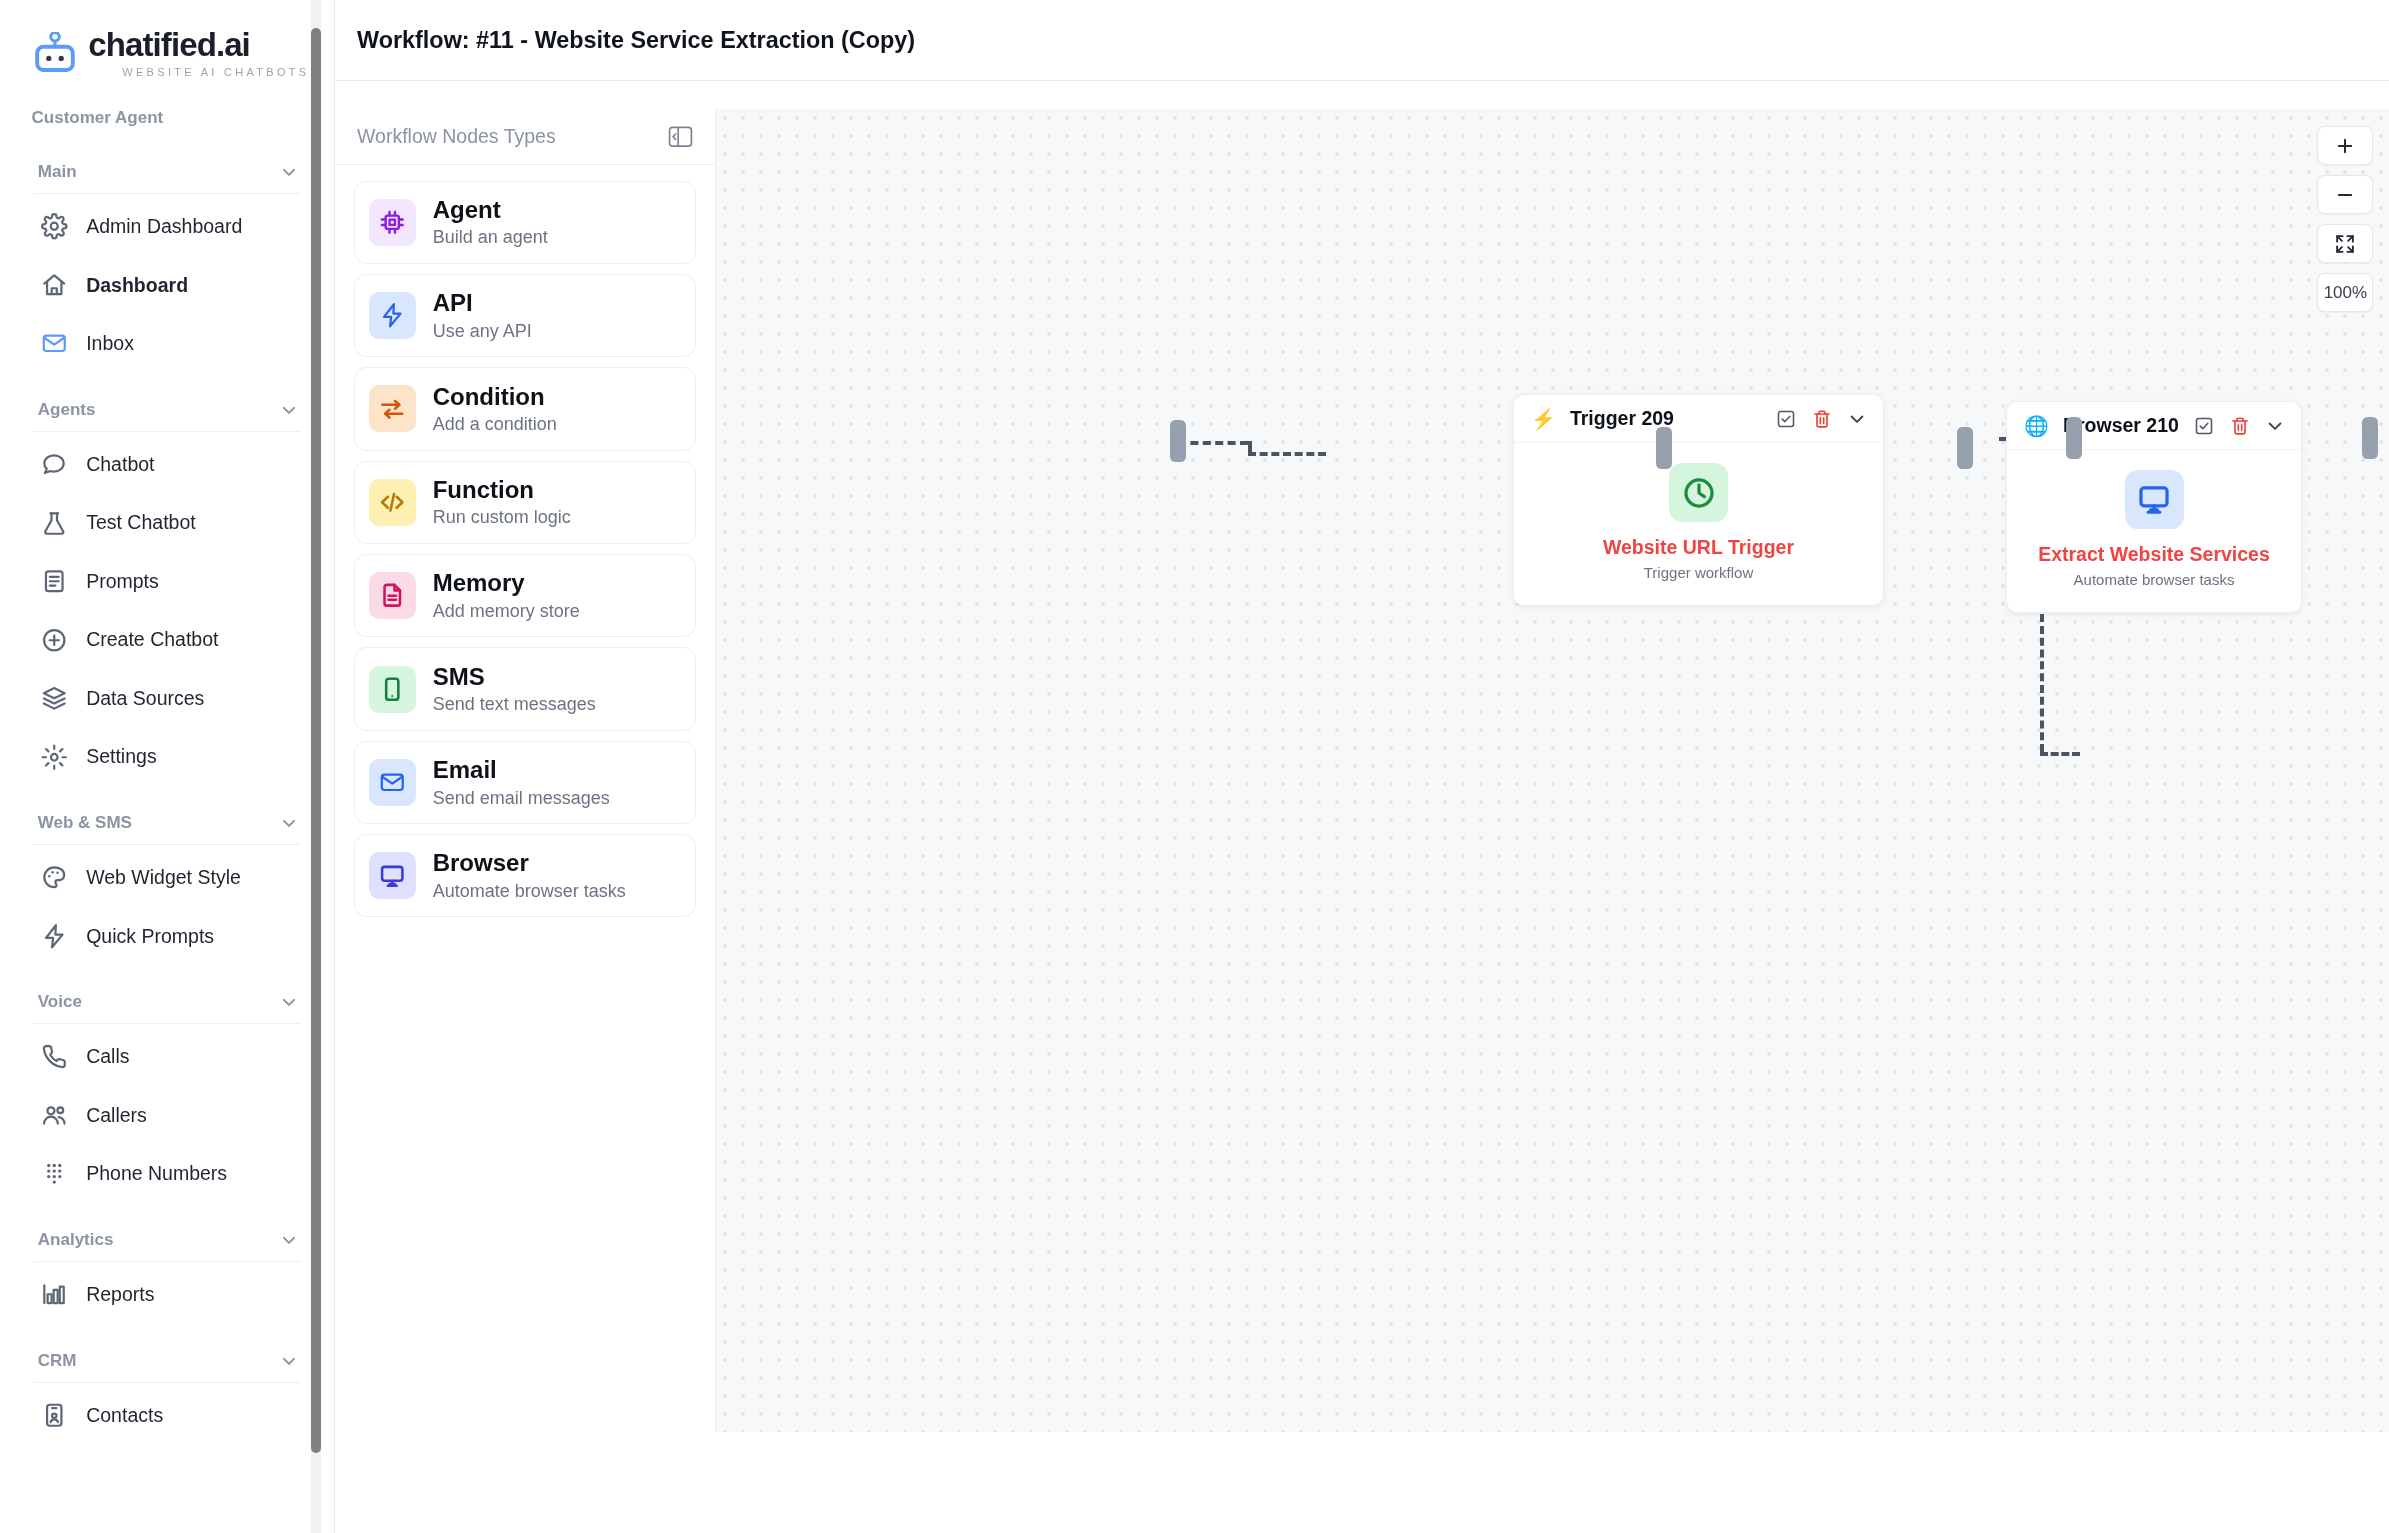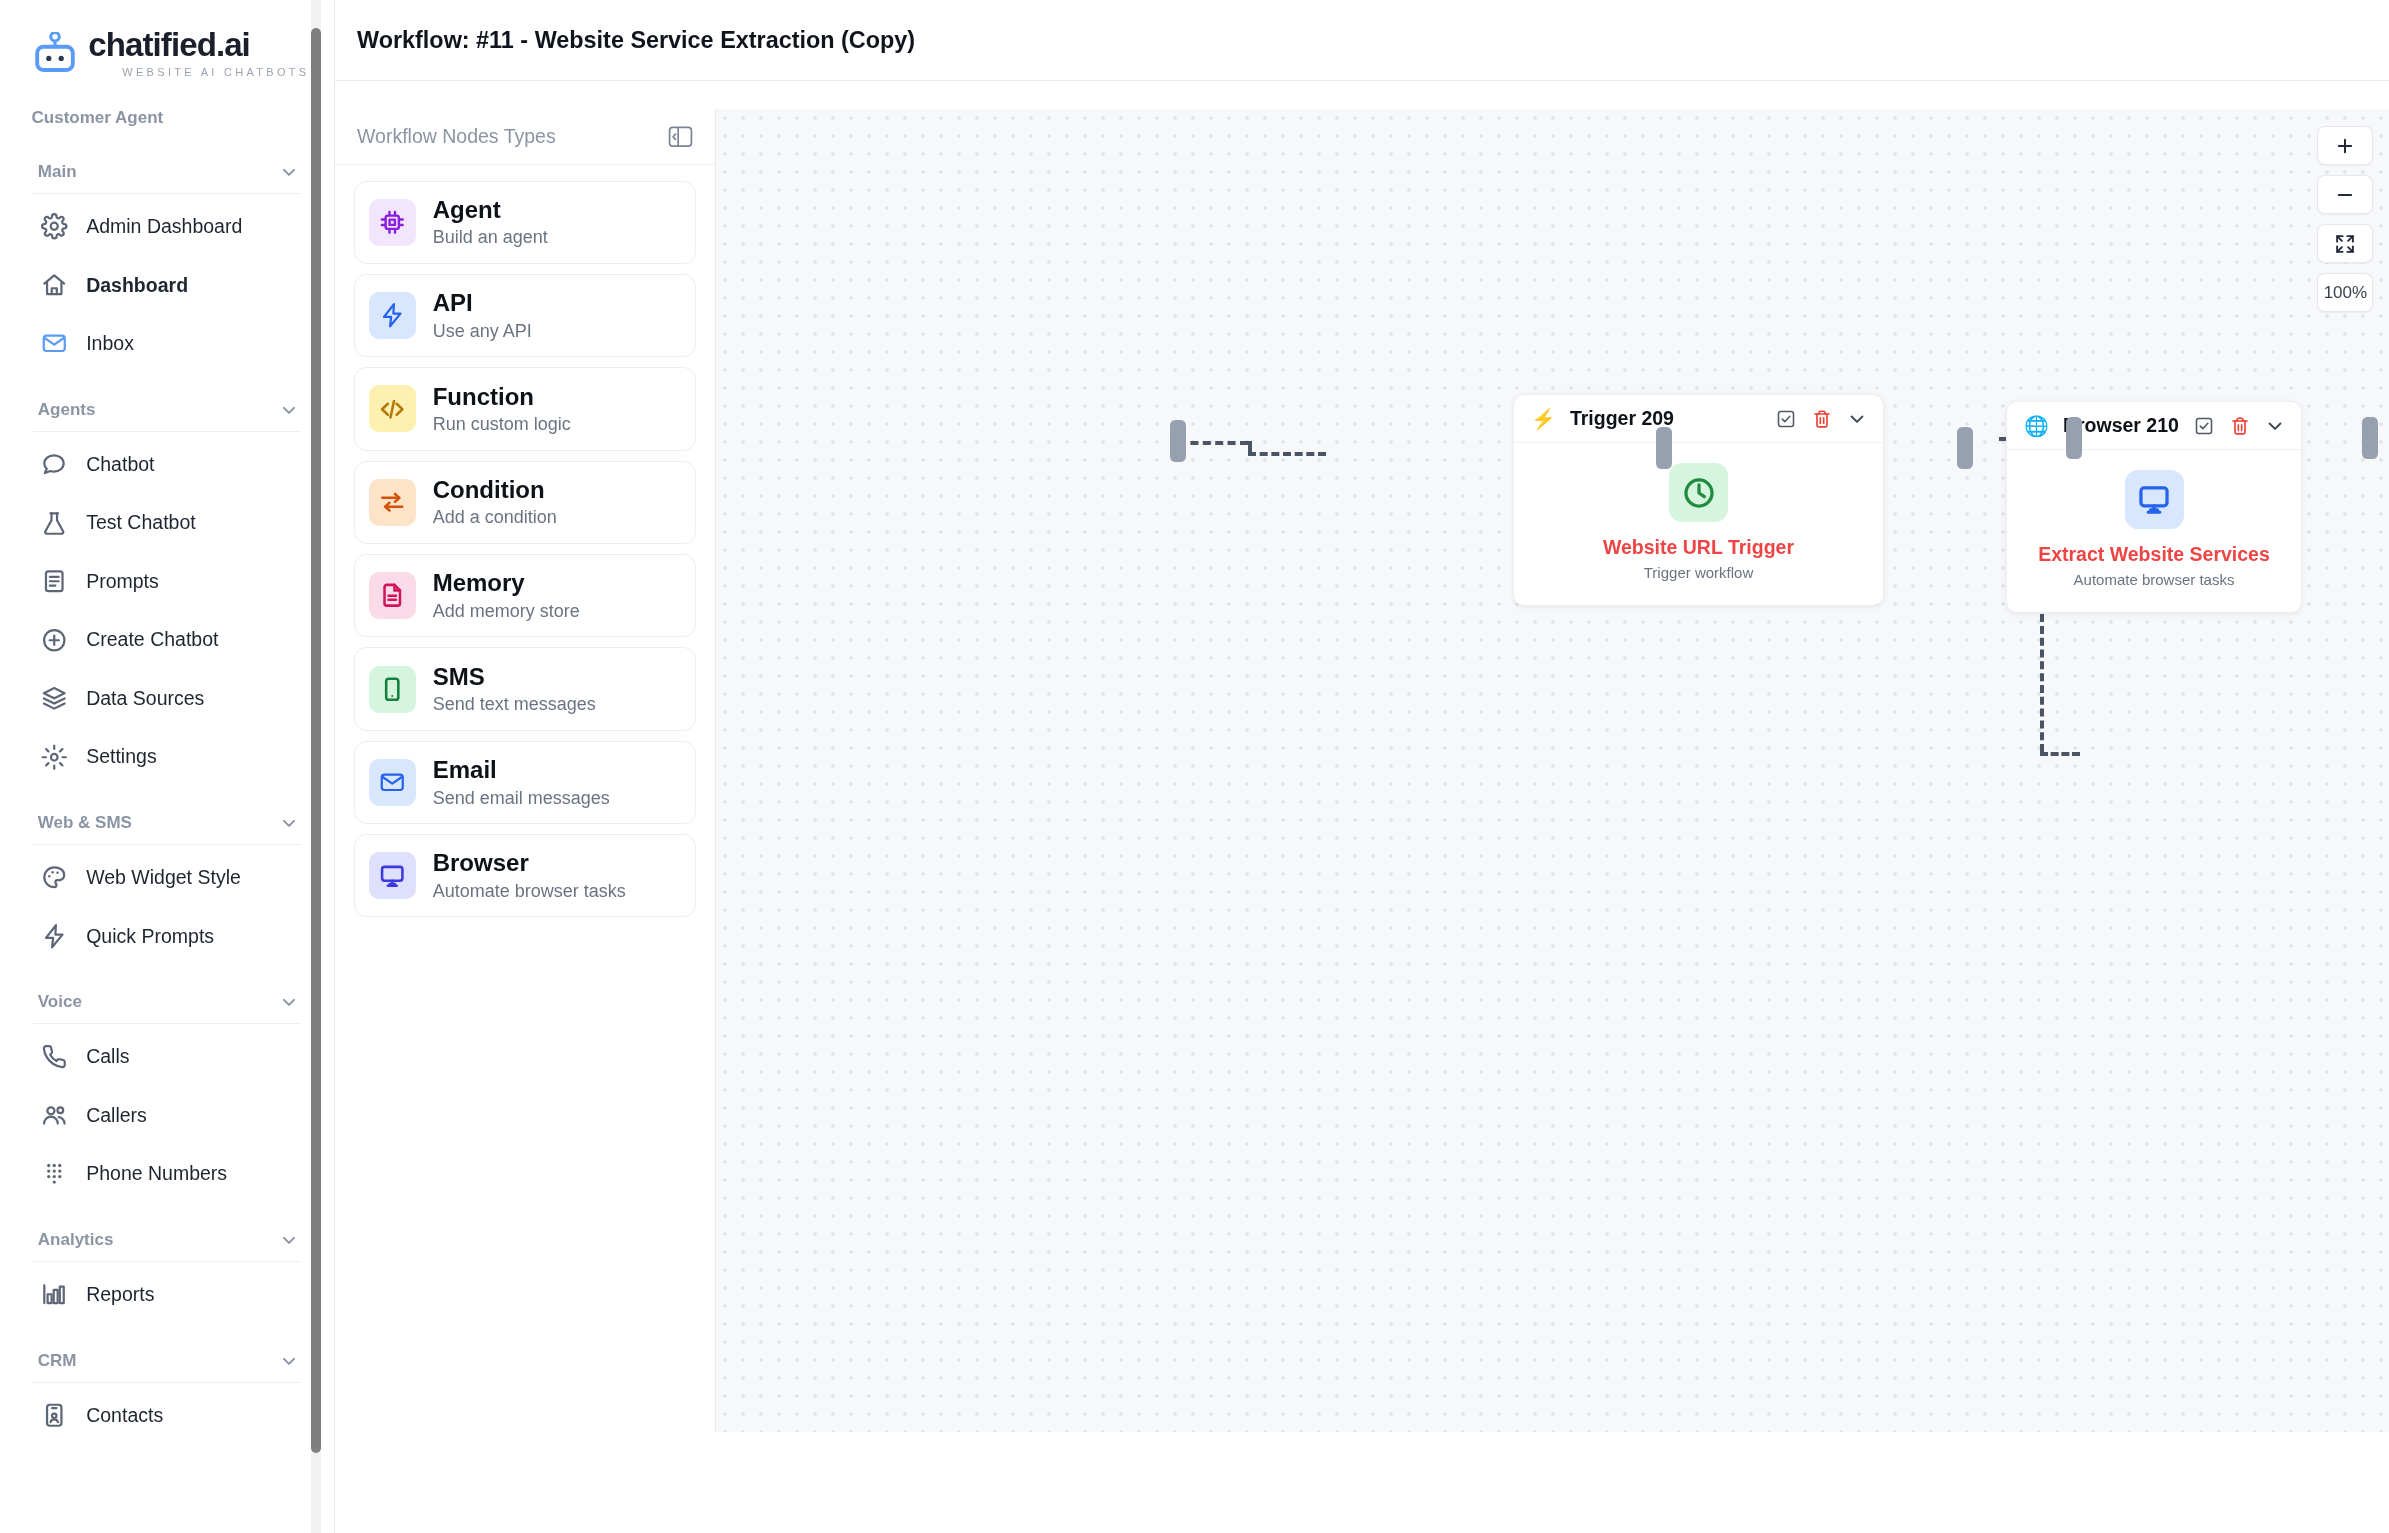--- a/index.html
+++ b/index.html
@@ -450,44 +450,44 @@
                 <svg width="26.5" height="26.5" viewBox="0 0 24 24" fill="none" stroke="#2563eb" stroke-width="2" stroke-linecap="round" stroke-linejoin="round">
                   <polygon points="13.5,2 4.5,13.5 11,13.5 10,22 19.5,10.5 13,10.5"></polygon>
                 </svg>
               </span>
               <span>
                 <div class="np-tt">API</div>
                 <div class="np-ds">Use any API</div>
               </span>
             </div>
             <div class="np-card">
-              <span class="np-ico" style="background: rgb(253, 240, 176);">
-                <svg width="26.5" height="26.5" viewBox="0 0 24 24" fill="none" stroke="#b4790a" stroke-width="2.3" stroke-linecap="round" stroke-linejoin="round">
-                  <polyline points="8,7 2.8,12 8,17"></polyline>
-                  <polyline points="16,7 21.2,12 16,17"></polyline>
-                  <line x1="13.6" y1="4.5" x2="10.4" y2="19.5"></line>
-                </svg>
-              </span>
-              <span>
-                <div class="np-tt">Function</div>
-                <div class="np-ds">Run custom logic</div>
-              </span>
-            </div>
-            <div class="np-card">
               <span class="np-ico" style="background: rgb(253, 227, 200);">
                 <svg width="26.5" height="26.5" viewBox="0 0 24 24" fill="none" stroke="#d2540a" stroke-width="2.3" stroke-linecap="round" stroke-linejoin="round">
                   <line x1="3" y1="8" x2="18" y2="8"></line>
                   <polyline points="14.5,4.5 18.5,8 14.5,11.5"></polyline>
                   <line x1="21" y1="16" x2="6" y2="16"></line>
                   <polyline points="9.5,12.5 5.5,16 9.5,19.5"></polyline>
                 </svg>
               </span>
               <span>
                 <div class="np-tt">Condition</div>
                 <div class="np-ds">Add a condition</div>
+              </span>
+            </div>
+            <div class="np-card">
+              <span class="np-ico" style="background: rgb(253, 240, 176);">
+                <svg width="26.5" height="26.5" viewBox="0 0 24 24" fill="none" stroke="#b4790a" stroke-width="2.3" stroke-linecap="round" stroke-linejoin="round">
+                  <polyline points="8,7 2.8,12 8,17"></polyline>
+                  <polyline points="16,7 21.2,12 16,17"></polyline>
+                  <line x1="13.6" y1="4.5" x2="10.4" y2="19.5"></line>
+                </svg>
+              </span>
+              <span>
+                <div class="np-tt">Function</div>
+                <div class="np-ds">Run custom logic</div>
               </span>
             </div>
             <div class="np-card">
               <span class="np-ico" style="background: rgb(252, 219, 232);">
                 <svg width="26.5" height="26.5" viewBox="0 0 24 24" fill="none" stroke="#d1145a" stroke-width="2.3" stroke-linecap="round" stroke-linejoin="round">
                   <path d="M14 2.6H7a2 2 0 0 0-2 2v14.8a2 2 0 0 0 2 2h10a2 2 0 0 0 2-2V7.6z"></path>
                   <polyline points="14,2.6 14,7.6 19,7.6"></polyline>
                   <line x1="8.6" y1="12.5" x2="15.4" y2="12.5"></line>
                   <line x1="8.6" y1="16" x2="15.4" y2="16"></line>
                 </svg>

